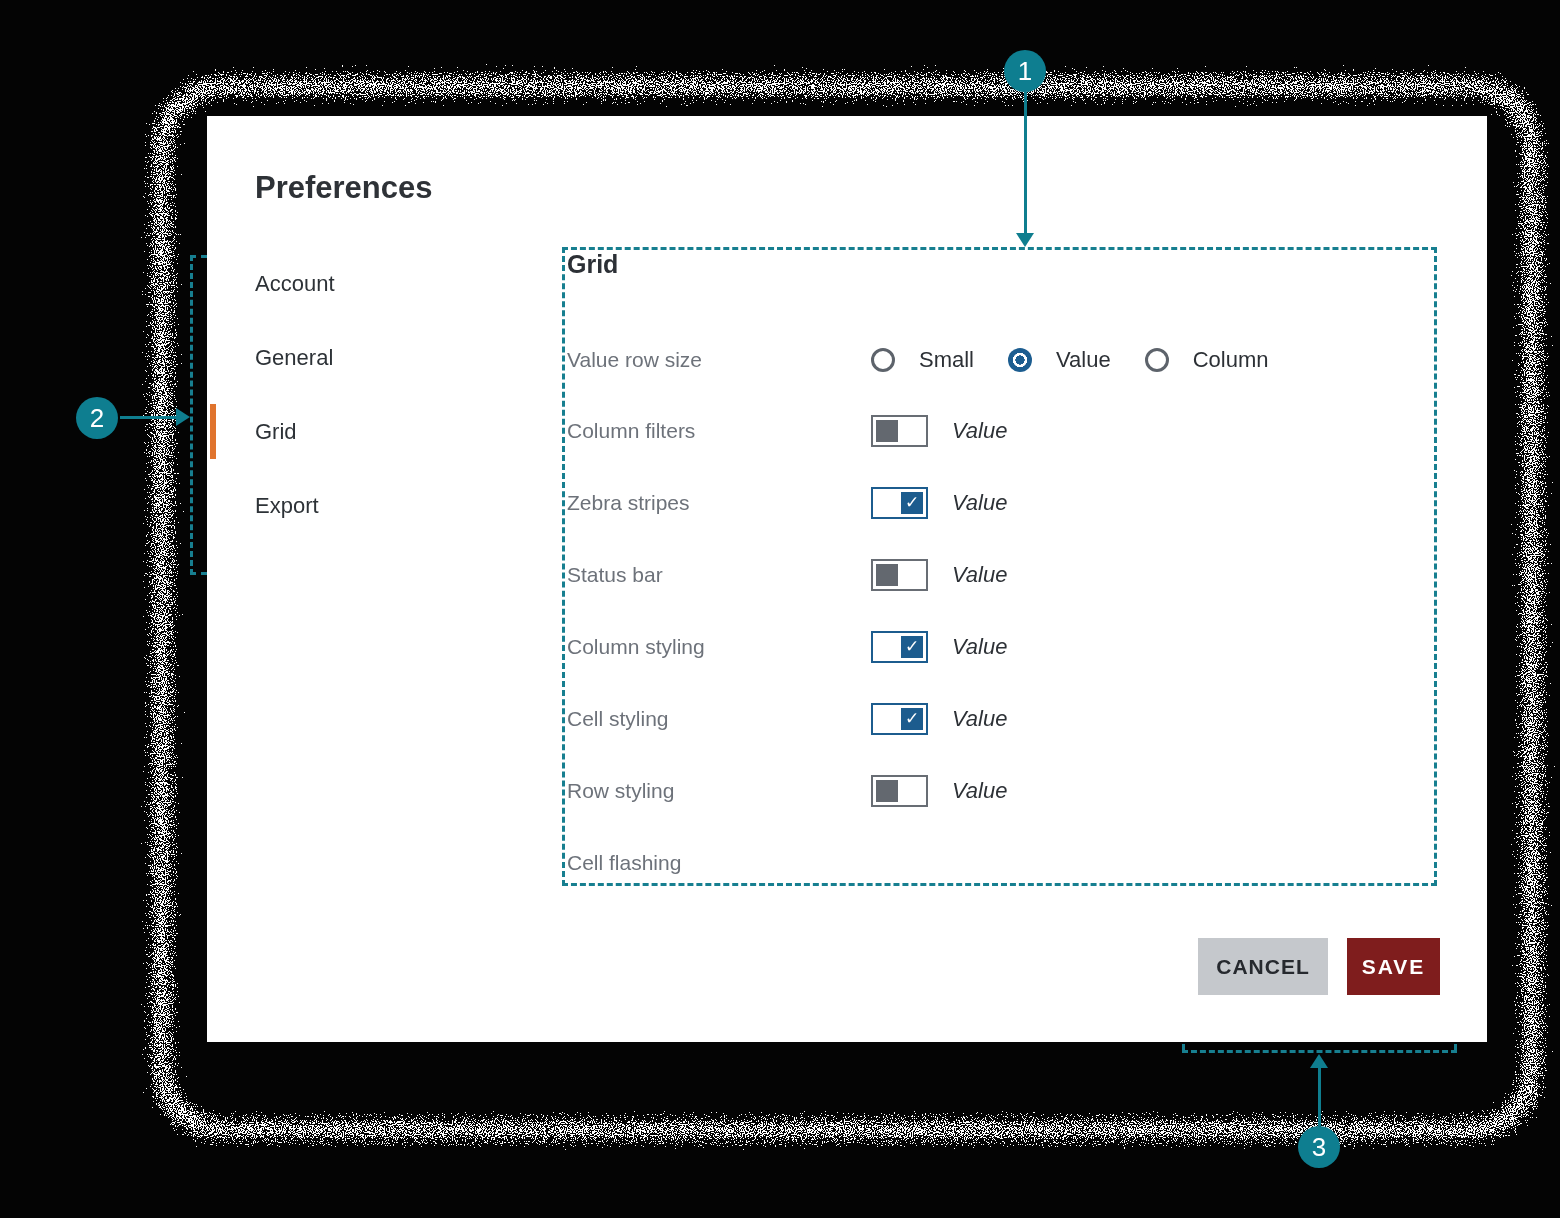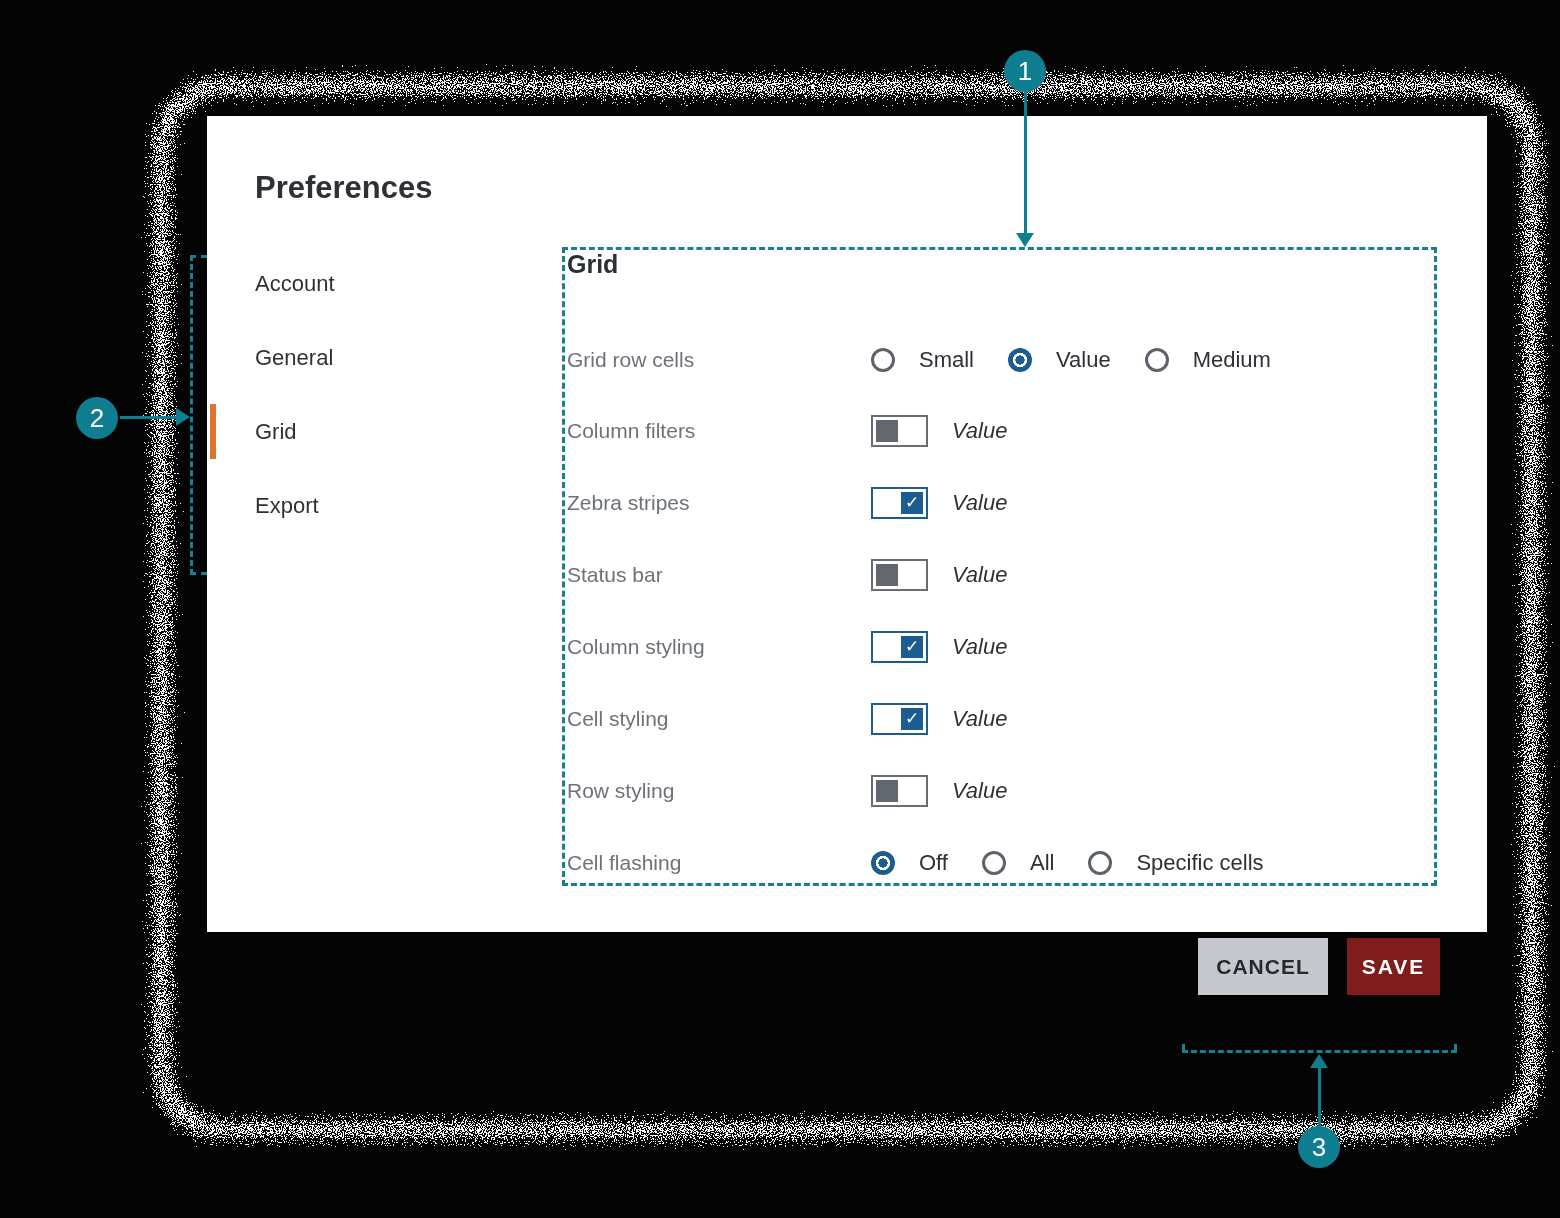--- a/index.html
+++ b/index.html
@@ -1,21 +1,21 @@
 <!DOCTYPE html>
 <html><head>
 <meta charset="utf-8">
 <style>
   html,body{margin:0;padding:0;background:#000;}
   .stage{position:relative;width:1560px;height:1218px;background:#040404;overflow:hidden;
          font-family:"Liberation Sans","DejaVu Sans",sans-serif;}
   .bg-svg{position:absolute;left:0;top:0;z-index:0;}
 
   
-  .card{position:absolute;left:207px;top:116px;width:1280px;height:816px;background:#ffffff;z-index:1;}
+  .card{position:absolute;left:207px;top:116px;width:1280px;height:926px;background:#ffffff;z-index:1;}
   .page-title{position:absolute;left:48px;top:54px;font-size:31px;font-weight:700;color:#2e3237;}
 
   
   .side-item{position:absolute;left:48px;height:30px;line-height:30px;font-size:22px;font-weight:400;
              color:#2d3237;cursor:pointer;}
   .active-bar{position:absolute;left:3px;top:288px;width:6px;height:55px;background:#e0742e;}
 
   
   .panel{position:absolute;left:562px;top:247px;width:875px;height:639px;box-sizing:border-box;
          border:3px dashed #177f90;z-index:3;}
@@ -92,33 +92,33 @@
         <div class="side-item" style="top: 375px;">Export</div>
       </div>
     <div class="btn btn-cancel">CANCEL</div>
     <div class="btn btn-save">SAVE</div>
   </div>
 
   <div class="panel">
     <div class="panel-title">Grid</div>
     <div id="rows">
         <div class="prow" style="top: 93px;">
-          <span class="plabel">Grid row cells</span>
+          <span class="plabel">Value row size</span>
           <div class="pcontrol">
             <span class="radio-item">
               <span class="radio"></span>
               <span class="radio-label">Small</span>
             </span>
             <span class="radio-item">
               <span class="radio selected"></span>
               <span class="radio-label">Value</span>
             </span>
             <span class="radio-item">
               <span class="radio"></span>
-              <span class="radio-label">Medium</span>
+              <span class="radio-label">Column</span>
             </span>
           </div>
         </div>
         <div class="prow" style="top: 164px;">
           <span class="plabel">Column filters</span>
           <div class="pcontrol">
             <span class="toggle off">
               <span class="knob"></span>
             </span>
             <span class="toggle-value">Value</span>
@@ -164,34 +164,20 @@
           <span class="plabel">Row styling</span>
           <div class="pcontrol">
             <span class="toggle off">
               <span class="knob"></span>
             </span>
             <span class="toggle-value">Value</span>
           </div>
         </div>
         <div class="prow" style="top: 596px;">
           <span class="plabel">Cell flashing</span>
-          <div class="pcontrol">
-            <span class="radio-item">
-              <span class="radio selected"></span>
-              <span class="radio-label">Off</span>
-            </span>
-            <span class="radio-item">
-              <span class="radio"></span>
-              <span class="radio-label">All</span>
-            </span>
-            <span class="radio-item">
-              <span class="radio"></span>
-              <span class="radio-label">Specific cells</span>
-            </span>
-          </div>
         </div>
       </div>
   </div>
 
   <div class="marker" style="left:1004px;top:50px;">1</div>
   <div class="ann-line" style="left:1024px;top:92px;width:3px;height:141px;"></div>
   <div class="arrow arrow-down" style="left:1016px;top:233px;"></div>
 
   <div class="marker" style="left:76px;top:397px;">2</div>
   <div class="ann-line" style="left:120px;top:416px;width:56px;height:3px;"></div>

